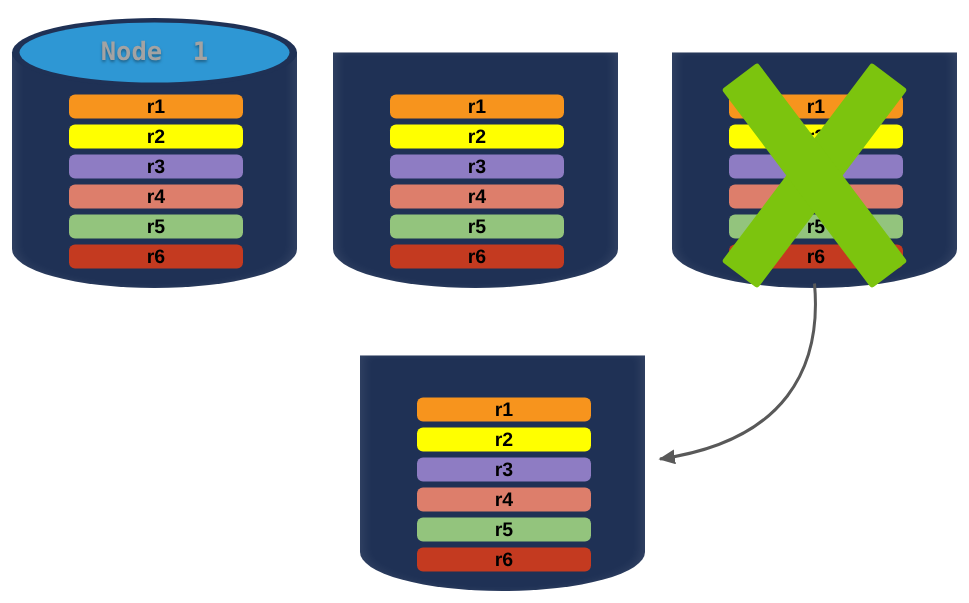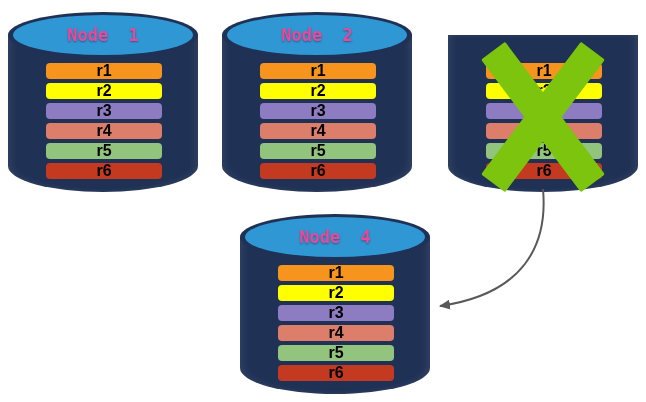--- a/index.html
+++ b/index.html
@@ -23,32 +23,32 @@
   .cyl-top{
     position:absolute;left:0;right:0;top:0;height:46px;
     background:var(--cyl-body,#1F3155);border-radius:50%;
     display:flex;align-items:center;justify-content:center;z-index:2;
   }
   .cyl-top::before{
     content:"";position:absolute;top:3px;bottom:3px;left:5px;right:5px;
     background:var(--cyl-top,#2E97D4);border-radius:50%;
   }
   .node-title{
-    position:relative;z-index:1;color:#ec4899;font-weight:bold;
+    position:relative;z-index:1;color:#a3a3a3;font-weight:bold;
     font-family:"DejaVu Sans Mono",monospace;font-size:17px;
     white-space:pre;text-shadow:0 1px 2px rgba(0,0,0,0.35);
   }
   .bars{
     position:absolute;left:38px;right:36px;top:51px;z-index:3;
     display:flex;flex-direction:column;gap:4px;
   }
   .bar{
     height:16px;border-radius:4px;
     display:flex;align-items:center;justify-content:center;
-    font-size:16px;font-weight:bold;color:#000;line-height:16px;
+    font-size:13px;font-weight:bold;color:#000;line-height:16px;
   }
   .xmark{position:absolute;left:95px;top:105px;width:0;height:0;z-index:6;}
   .xstroke{
     position:absolute;width:30px;height:166px;left:-15px;top:-83px;
     background:var(--x-green,#7CC40E);border-radius:2px;
   }
   .xstroke.s1{transform:rotate(37deg);}
   .xstroke.s2{transform:rotate(-37deg);}
   .arrow-layer{position:absolute;left:0;top:0;width:646px;height:402px;z-index:5;pointer-events:none;}
 </style>
@@ -79,23 +79,20 @@
           <span>r5</span>
         </div>
         <div class="bar" style="background: rgb(196, 58, 32);">
           <span>r6</span>
         </div>
       </div>
   </div>
 
   <div class="node node-2">
     <div class="cyl-body"></div>
-    <div class="cyl-top">
-      <span class="node-title">Node  2</span>
-    </div>
     <div class="bars">
         <div class="bar" style="background: rgb(247, 148, 29);">
           <span>r1</span>
         </div>
         <div class="bar" style="background: rgb(255, 255, 0);">
           <span>r2</span>
         </div>
         <div class="bar" style="background: rgb(142, 124, 195);">
           <span>r3</span>
         </div>
@@ -134,23 +131,20 @@
         </div>
       </div>
     <div class="xmark">
       <div class="xstroke s1"></div>
       <div class="xstroke s2"></div>
     </div>
   </div>
 
   <div class="node node-4">
     <div class="cyl-body"></div>
-    <div class="cyl-top">
-      <span class="node-title">Node  4</span>
-    </div>
     <div class="bars">
         <div class="bar" style="background: rgb(247, 148, 29);">
           <span>r1</span>
         </div>
         <div class="bar" style="background: rgb(255, 255, 0);">
           <span>r2</span>
         </div>
         <div class="bar" style="background: rgb(142, 124, 195);">
           <span>r3</span>
         </div>

